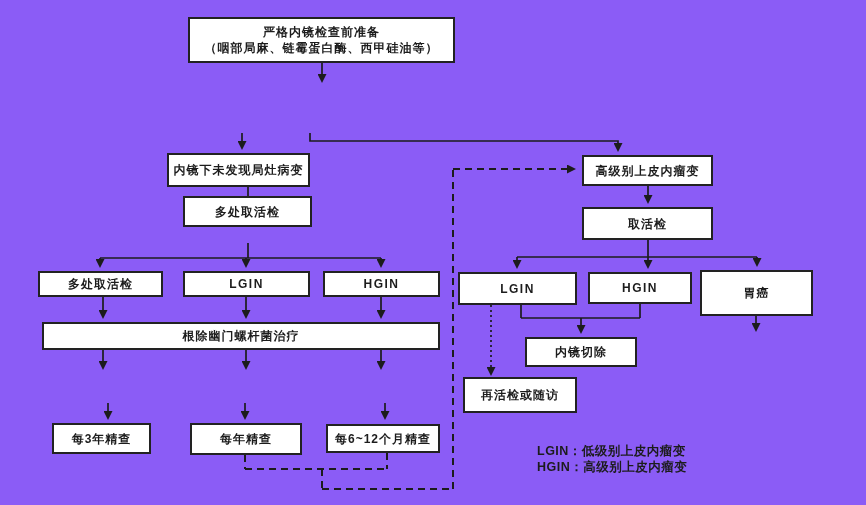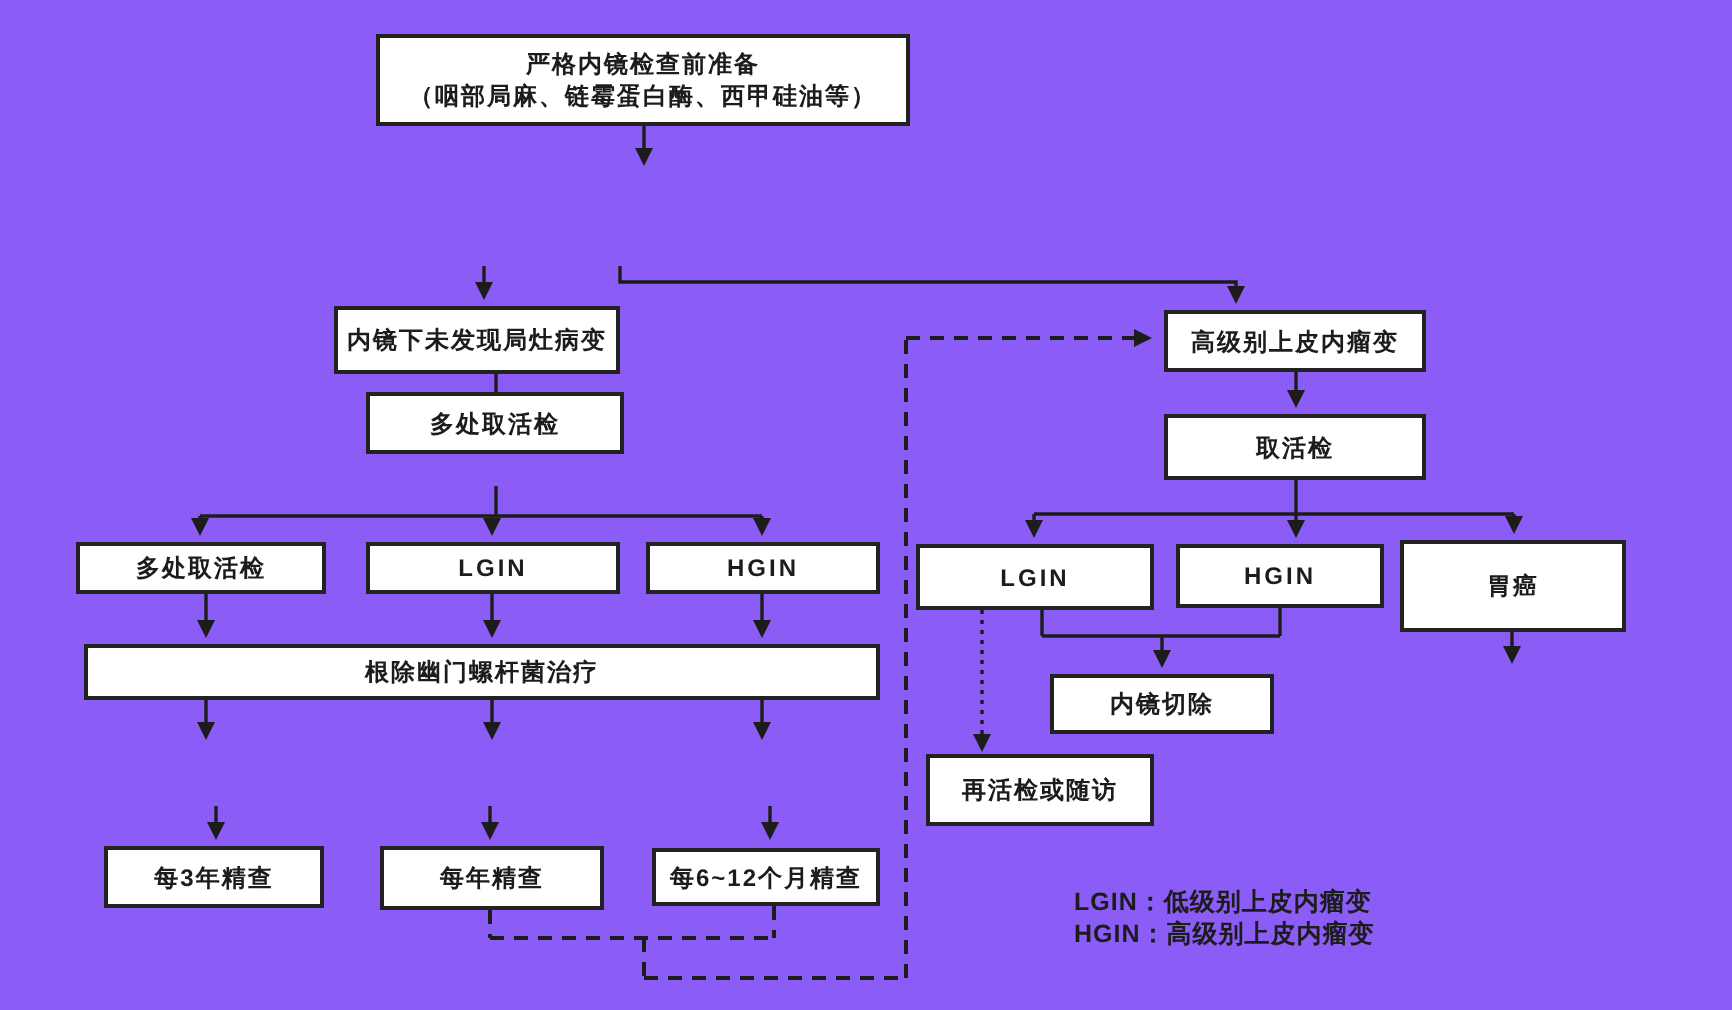--- a/index.html
+++ b/index.html
@@ -134,21 +134,21 @@
   </div>
   <div class="node" style="left:323px;top:271px;width:117px;height:26px">
     <div class="latin">HGIN</div>
   </div>
 
   <div class="node" style="left:42px;top:322px;width:398px;height:28px">
     <div>根除幽门螺杆菌治疗</div>
   </div>
 
 
-  <div class="node" style="left:52px;top:423px;width:110px;height:31px">
+  <div class="node" style="left:52px;top:423px;width:99px;height:31px">
     <div>每3年精查</div>
   </div>
   <div class="node" style="left:190px;top:423px;width:112px;height:32px">
     <div>每年精查</div>
   </div>
   <div class="node" style="left:326px;top:424px;width:114px;height:29px">
     <div>每6~12个月精查</div>
   </div>
 
   <div class="node" style="left:582px;top:155px;width:131px;height:31px">

